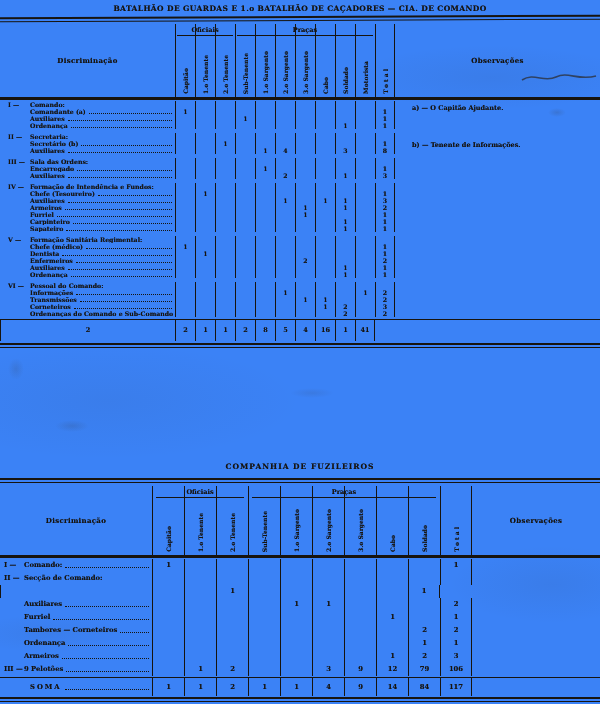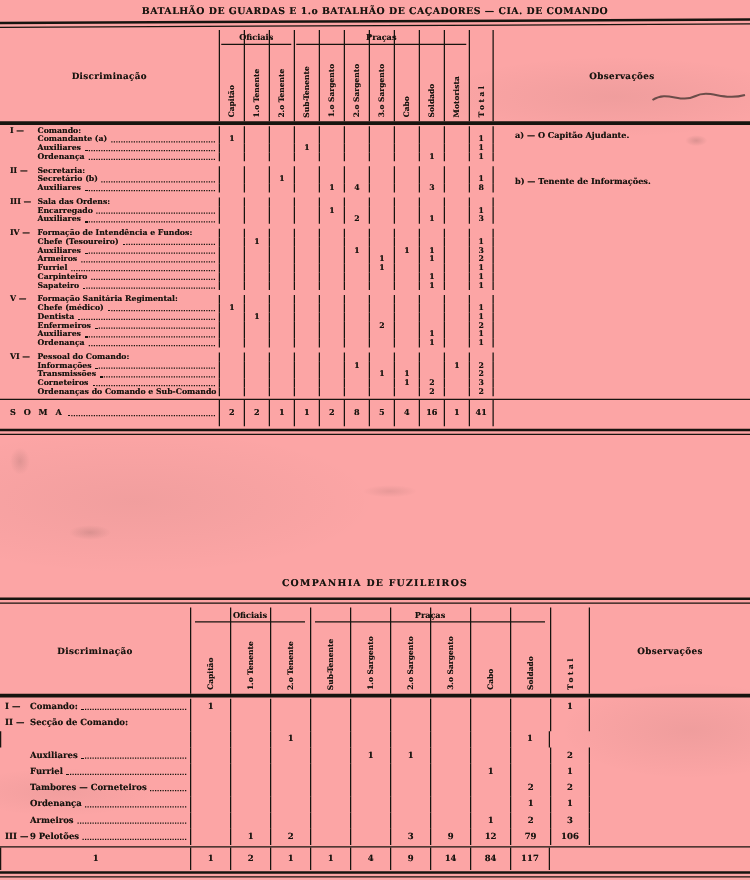--- a/index.html
+++ b/index.html
@@ -1,17 +1,17 @@
 <!DOCTYPE html>
 <html><head>
 <meta charset="utf-8">
 <style>
   *{margin:0;padding:0;box-sizing:border-box}
   html,body{background:#b8b5ae}
-  .page{position:relative;width:600px;height:704px;background:#fca5a5;
+  .page{position:relative;width:600px;height:704px;background:#3b82f6;
         font-family:"DejaVu Serif",serif;color:#17140f;overflow:hidden;
         text-shadow:0 0 .4px rgba(20,15,10,.55)}
   .page::before{content:"";position:absolute;inset:0;pointer-events:none;background:
     radial-gradient(ellipse 220px 50px at 82% 11%, rgba(40,35,30,.06), transparent 65%),
     radial-gradient(ellipse 300px 90px at 18% 57%, rgba(40,35,30,.05), transparent 65%),
     radial-gradient(ellipse 160px 60px at 92% 83%, rgba(40,35,30,.06), transparent 65%),
     radial-gradient(ellipse 120px 30px at 8% 90%, rgba(40,35,30,.05), transparent 65%)}
   .abs{position:absolute;left:0}
   .title{width:100%;text-align:center;font-weight:bold;font-size:7.5px;letter-spacing:.4px}
   .rule-double{width:600px}
@@ -693,24 +693,20 @@
           <div class="cell"></div>
           <div class="cell"></div>
           <div class="cell">2</div>
           <div class="cell"></div>
           <div class="cell cend">2</div>
           <div></div>
         </div>
       </div>
 
     <div class="abs soma t1s g1" style="top:319px;width:600px">
-      <div class="lc">
-        <span class="lbl">S O M A</span>
-        <span class="leader dots"></span>
-      </div>
       <div class="cell">2</div>
       <div class="cell">2</div>
       <div class="cell">1</div>
       <div class="cell">1</div>
       <div class="cell">2</div>
       <div class="cell">8</div>
       <div class="cell">5</div>
       <div class="cell">4</div>
       <div class="cell">16</div>
       <div class="cell">1</div>
@@ -952,20 +948,24 @@
           <div class="cell">3</div>
           <div class="cell">9</div>
           <div class="cell">12</div>
           <div class="cell">79</div>
           <div class="cell cend">106</div>
           <div></div>
         </div>
       </div>
 
     <div class="abs soma t2s g2" style="top:677px;width:600px">
+      <div class="lc" style="padding-left:30px">
+        <span class="lbl">SOMA</span>
+        <span class="leader dots"></span>
+      </div>
       <div class="cell">1</div>
       <div class="cell">1</div>
       <div class="cell">2</div>
       <div class="cell">1</div>
       <div class="cell">1</div>
       <div class="cell">4</div>
       <div class="cell">9</div>
       <div class="cell">14</div>
       <div class="cell">84</div>
       <div class="cell cend">117</div>

